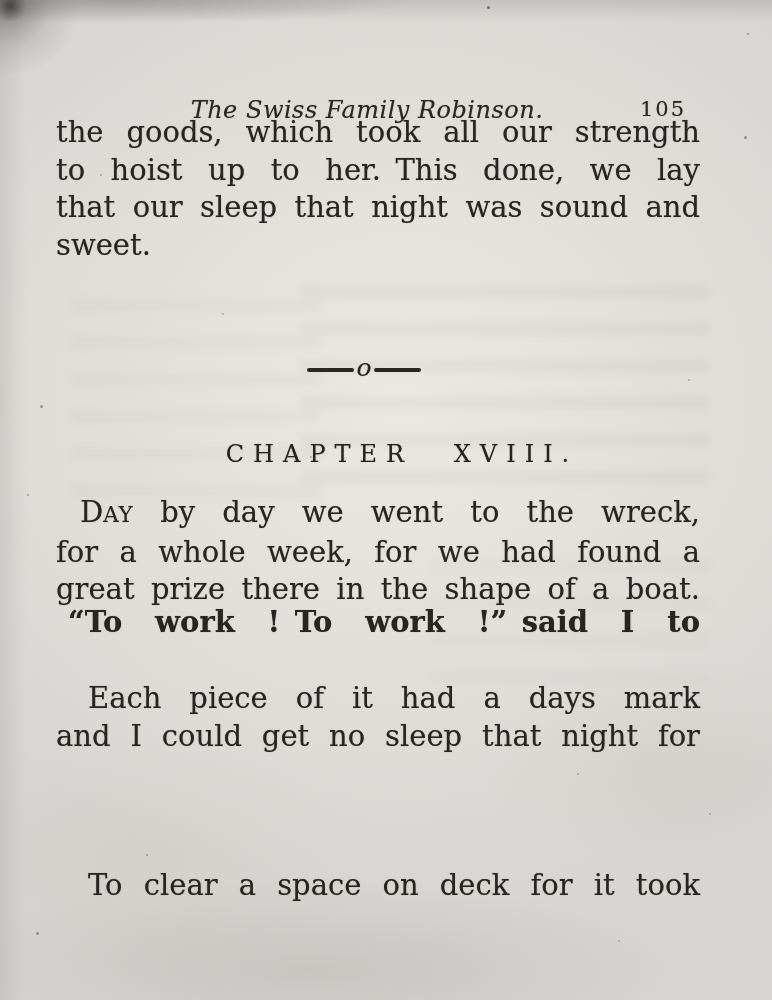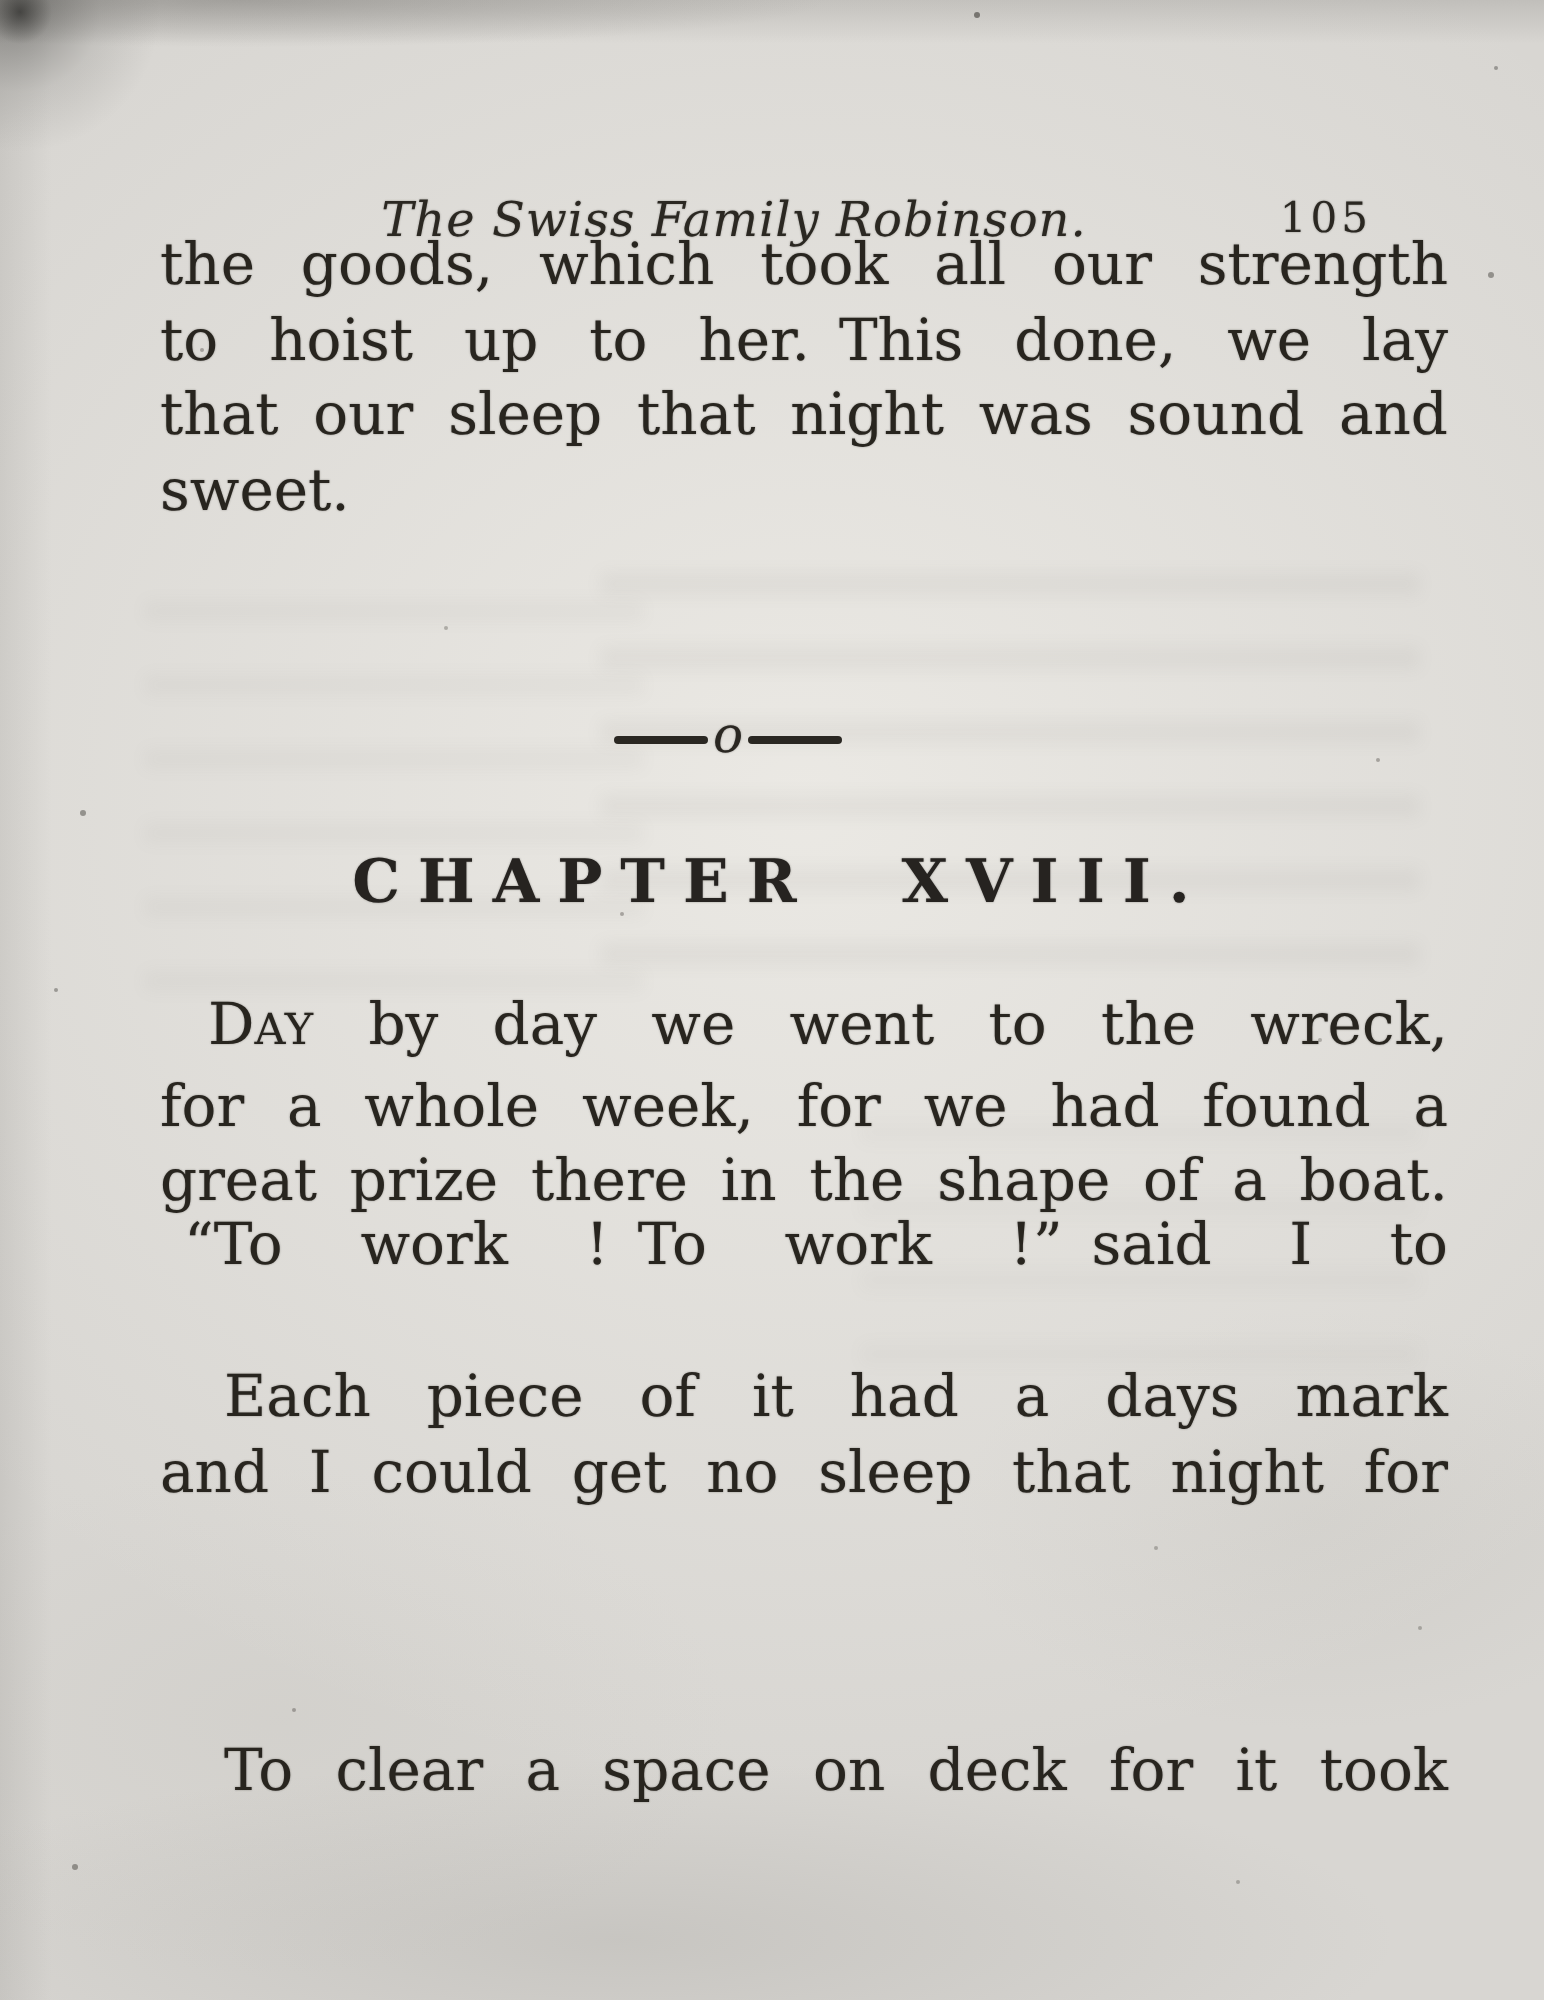--- a/index.html
+++ b/index.html
@@ -27,49 +27,49 @@
   .head-title{
     text-align:center;transform:translateX(-19px);
     font-style:italic;font-size:24px;letter-spacing:0.5px;color:#2b2822;
   }
   .page-number{
     position:absolute;top:1px;right:22px;
     font-size:21px;letter-spacing:2px;color:#2b2822;
   }
 
   
-  .para{position:absolute;left:80px;width:644px;font-size:29px;line-height:37.6px;}
+  .para{position:absolute;left:56px;width:644px;font-size:29px;line-height:37.6px;}
   .line{text-align:justify;text-align-last:justify;white-space:normal;}
   .line.last{text-align-last:left;}
   .p1{top:114px;}
   .p2{top:494px;}
   .p3{top:604px;}
   .p4{top:680px;}
   .p5{top:867px;}
-  .indent-sm{padding-left:12px;}
+  .indent-sm{padding-left:12px;font-weight:bold;}
   .indent-md{padding-left:24px;}
   .indent-lg{padding-left:32px;}
   .smallcaps{font-size:0.74em;text-transform:uppercase;letter-spacing:0.5px;}
 
   
   .divider{
     position:absolute;top:352px;left:64px;width:644px;height:36px;
     display:flex;align-items:center;justify-content:center;
     transform:translateX(-22px);
   }
   .rule{display:inline-block;width:47px;height:4px;background:#2a2722;border-radius:2px;}
   .divider-o{
     font-style:italic;font-size:25px;line-height:1;margin:0 2px 6px 2px;color:#2a2722;
   }
 
   
   .chapter{
-    position:absolute;top:414px;left:64px;width:644px;margin:4px;
-    text-align:center;font-weight:bold;
-    font-size:30px;line-height:48px;letter-spacing:9px;word-spacing:24px;
+    position:absolute;top:414px;left:64px;width:644px;margin:16px;
+    text-align:center;font-weight:normal;
+    font-size:24px;line-height:48px;letter-spacing:9px;word-spacing:24px;
     color:#262320;
   }
 
   
   .ghost{position:absolute;filter:blur(4px);pointer-events:none;}
   .ghost-a{left:300px;top:286px;width:410px;height:214px;opacity:0.13;
     background:repeating-linear-gradient(180deg, rgba(118,115,110,0.55) 0px, rgba(118,115,110,0.55) 12px, rgba(118,115,110,0) 12px, rgba(118,115,110,0) 37px);}
   .ghost-b{left:72px;top:300px;width:250px;height:200px;opacity:0.10;
     background:repeating-linear-gradient(180deg, rgba(118,115,110,0.5) 0px, rgba(118,115,110,0.5) 11px, rgba(118,115,110,0) 11px, rgba(118,115,110,0) 37px);}
   .ghost-c{left:430px;top:560px;width:280px;height:130px;opacity:0.07;

